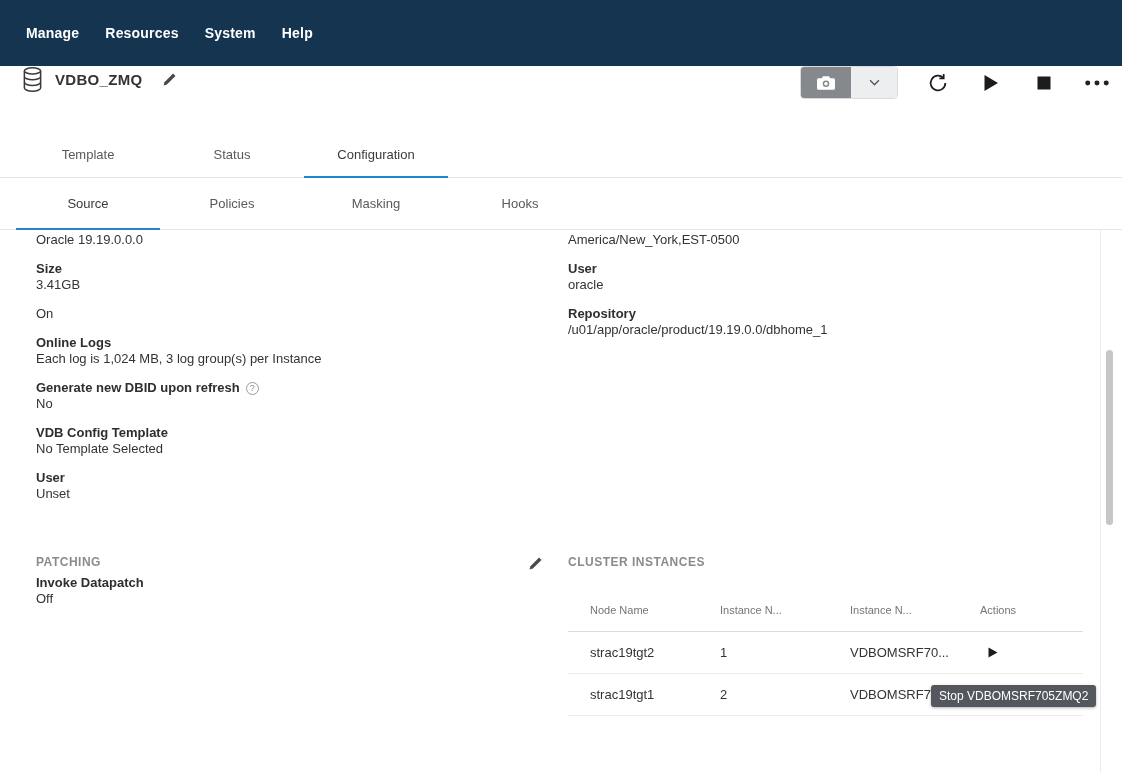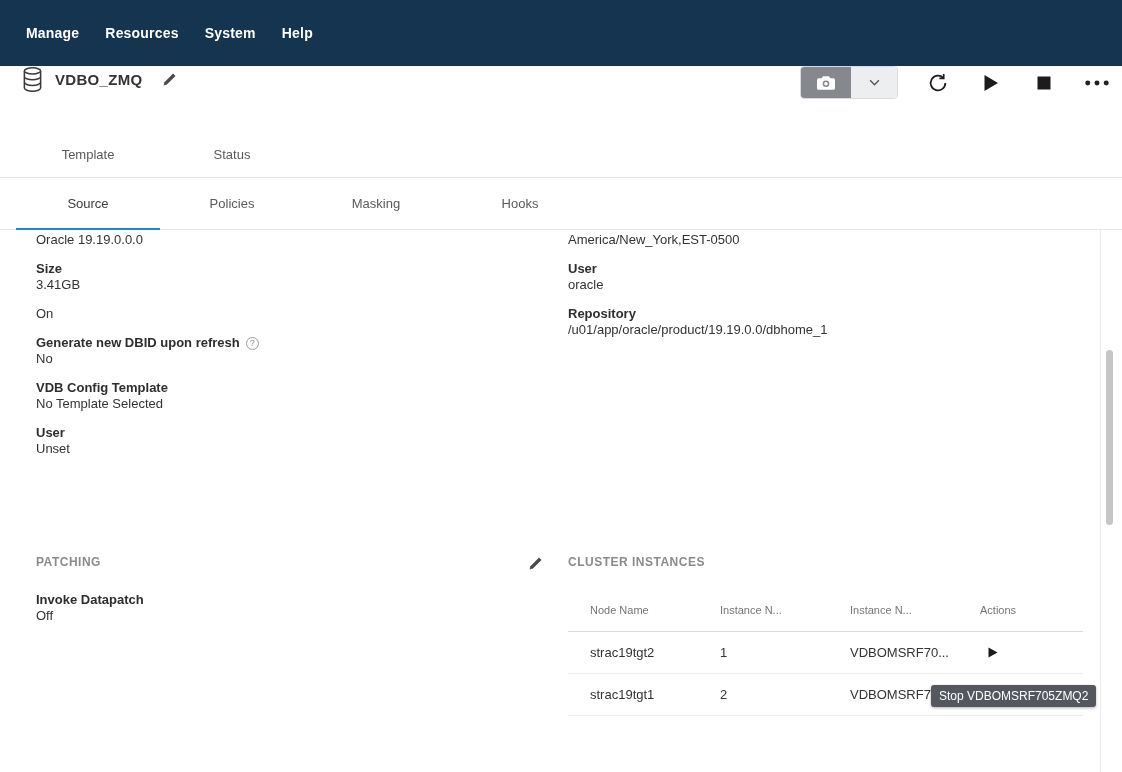--- a/index.html
+++ b/index.html
@@ -43,21 +43,21 @@
   .field { margin-bottom:13px; }
   .field-label { font-weight:700; line-height:16px; color:#2e2e2e; display:flex; align-items:center; gap:6px; }
   .field-value { line-height:16px; color:#333; }
   .help-badge { width:13px; height:13px; border:1px solid #9d9d9d; border-radius:50%;
                 color:#8a8a8a; font-size:9px; line-height:11px; text-align:center; display:inline-block;
                 font-weight:400; }
 
   
   .section-title { font-size:12px; color:#8b8b8b; font-weight:700; letter-spacing:.5px; }
   .patching { position:absolute; left:36px; top:555px; font-size:13px; }
-  .patching .field { margin-top:23px; }
+  .patching .field { margin-top:6px; }
   .patch-edit { position:absolute; left:522px; top:550px; }
   .cluster { position:absolute; left:568px; top:555px; width:515px; }
 
   
   .table { margin-top:19px; }
   .trow { display:grid; grid-template-columns:130px 130px 130px 103px; padding-left:22px; align-items:center; }
   .thead { height:44px; font-size:11px; color:#757575; border-bottom:1px solid #dcdcdc; }
   .tbody-row { height:42px; font-size:13px; color:#333; border-bottom:1px solid #ececec; background:#fff; }
   .action-cell { display:flex; align-items:center; padding-left:8px; cursor:pointer; }
 
@@ -138,20 +138,21 @@
           <circle cx="13" cy="3" r="2.7" fill="#222"></circle>
           <circle cx="23" cy="3" r="2.7" fill="#222"></circle>
         </svg>
       </button>
     </div>
   </header>
 
   <div class="tabbar primary">
     <div class="tab">Template</div>
     <div class="tab">Status</div>
+    <div class="tab active">Configuration</div>
   </div>
 
   <div class="tabbar secondary">
     <div class="tab active">Source</div>
     <div class="tab">Policies</div>
     <div class="tab">Masking</div>
     <div class="tab">Hooks</div>
   </div>
 
   <section class="col col-left">
@@ -159,20 +160,26 @@
       <div class="field-value">Oracle 19.19.0.0.0</div>
     </div>
     <div class="field">
       <div class="field-label">
           <span>Size</span>
         </div>
       <div class="field-value">3.41GB</div>
     </div>
     <div class="field">
       <div class="field-value">On</div>
+    </div>
+    <div class="field">
+      <div class="field-label">
+          <span>Online Logs</span>
+        </div>
+      <div class="field-value">Each log is 1,024 MB, 3 log group(s) per Instance</div>
     </div>
     <div class="field">
       <div class="field-label">
         <span>Generate new DBID upon refresh</span>
         <span class="help-badge">?</span>
       </div>
       <div class="field-value">No</div>
     </div>
     <div class="field">
       <div class="field-label">

